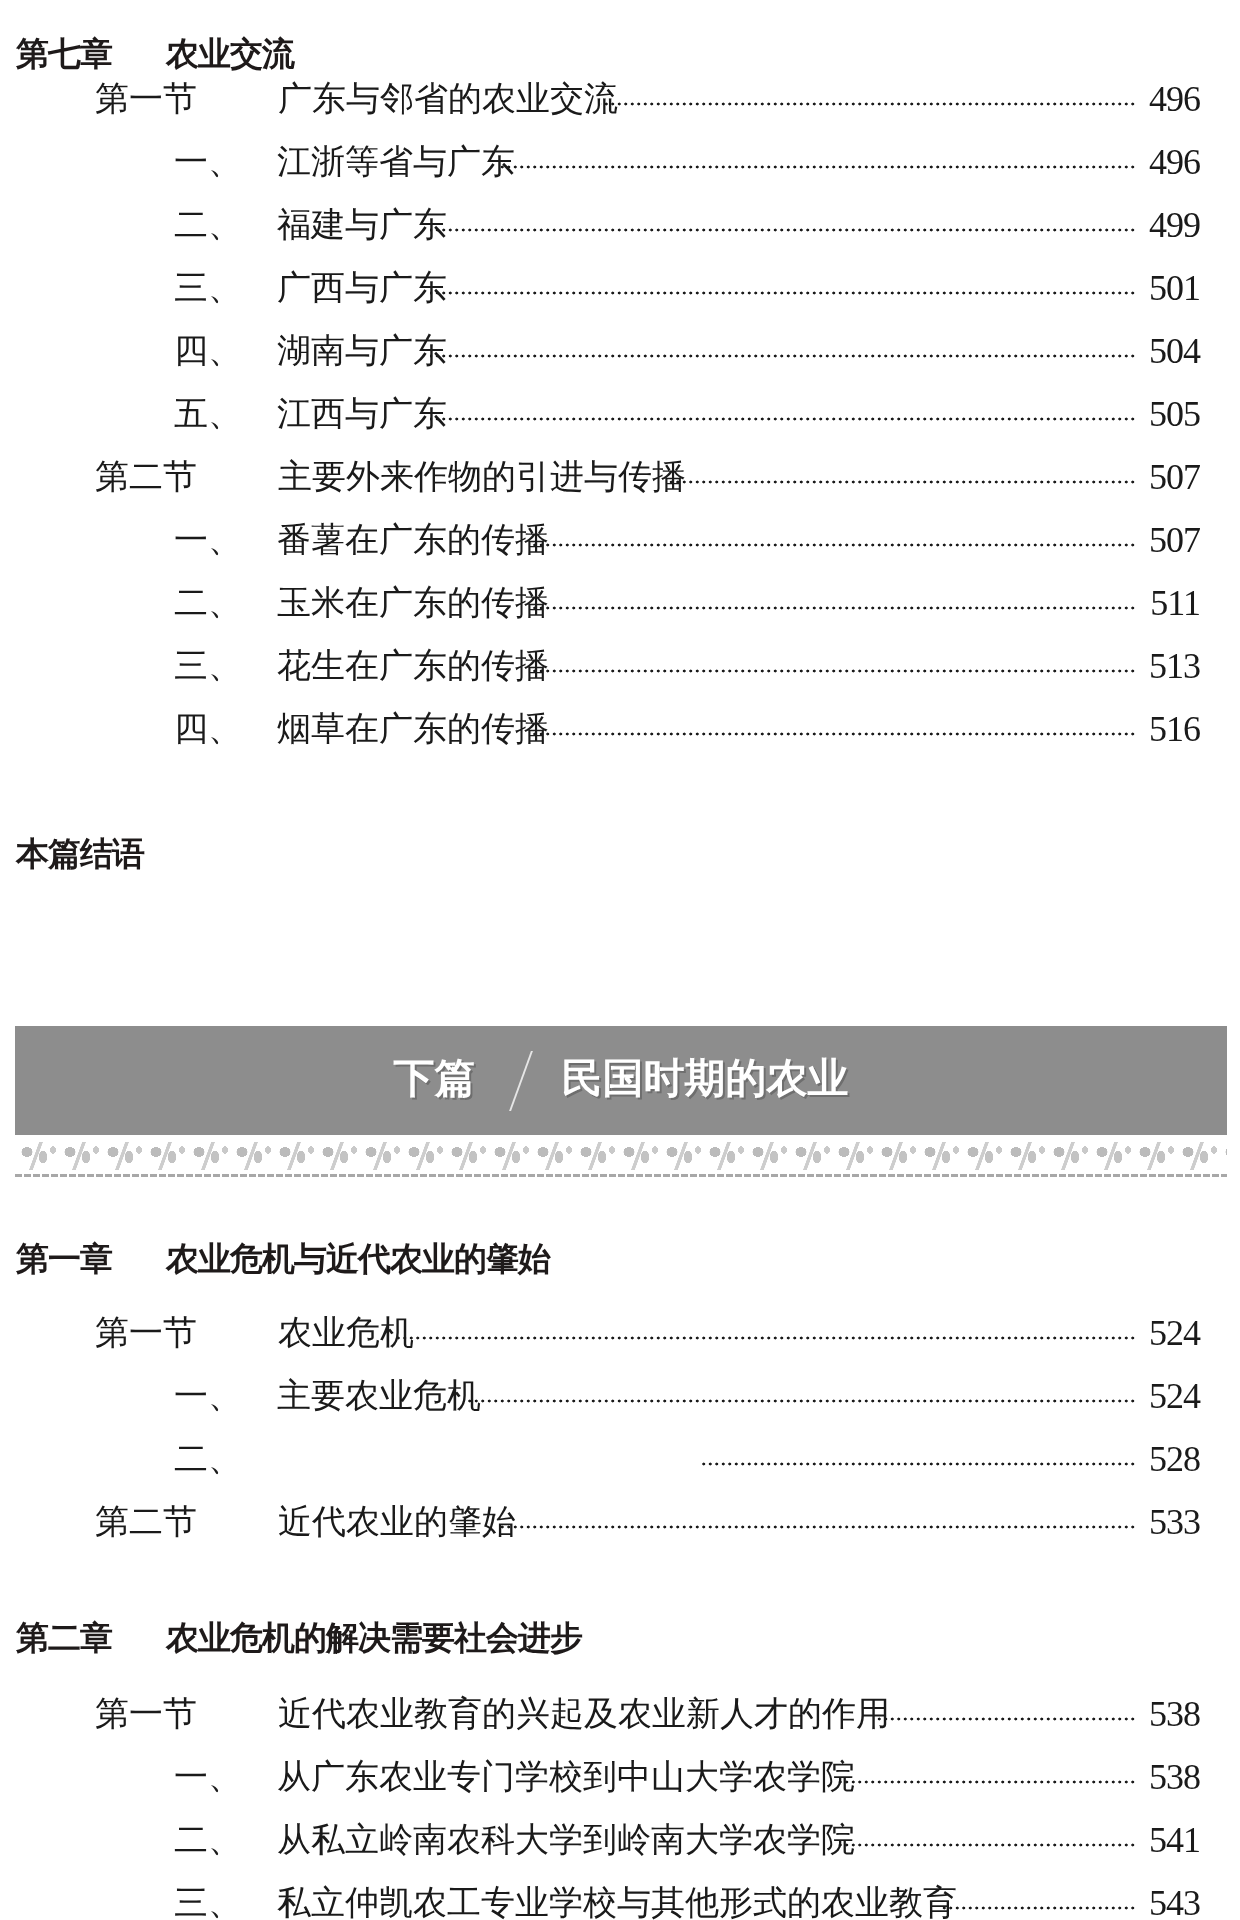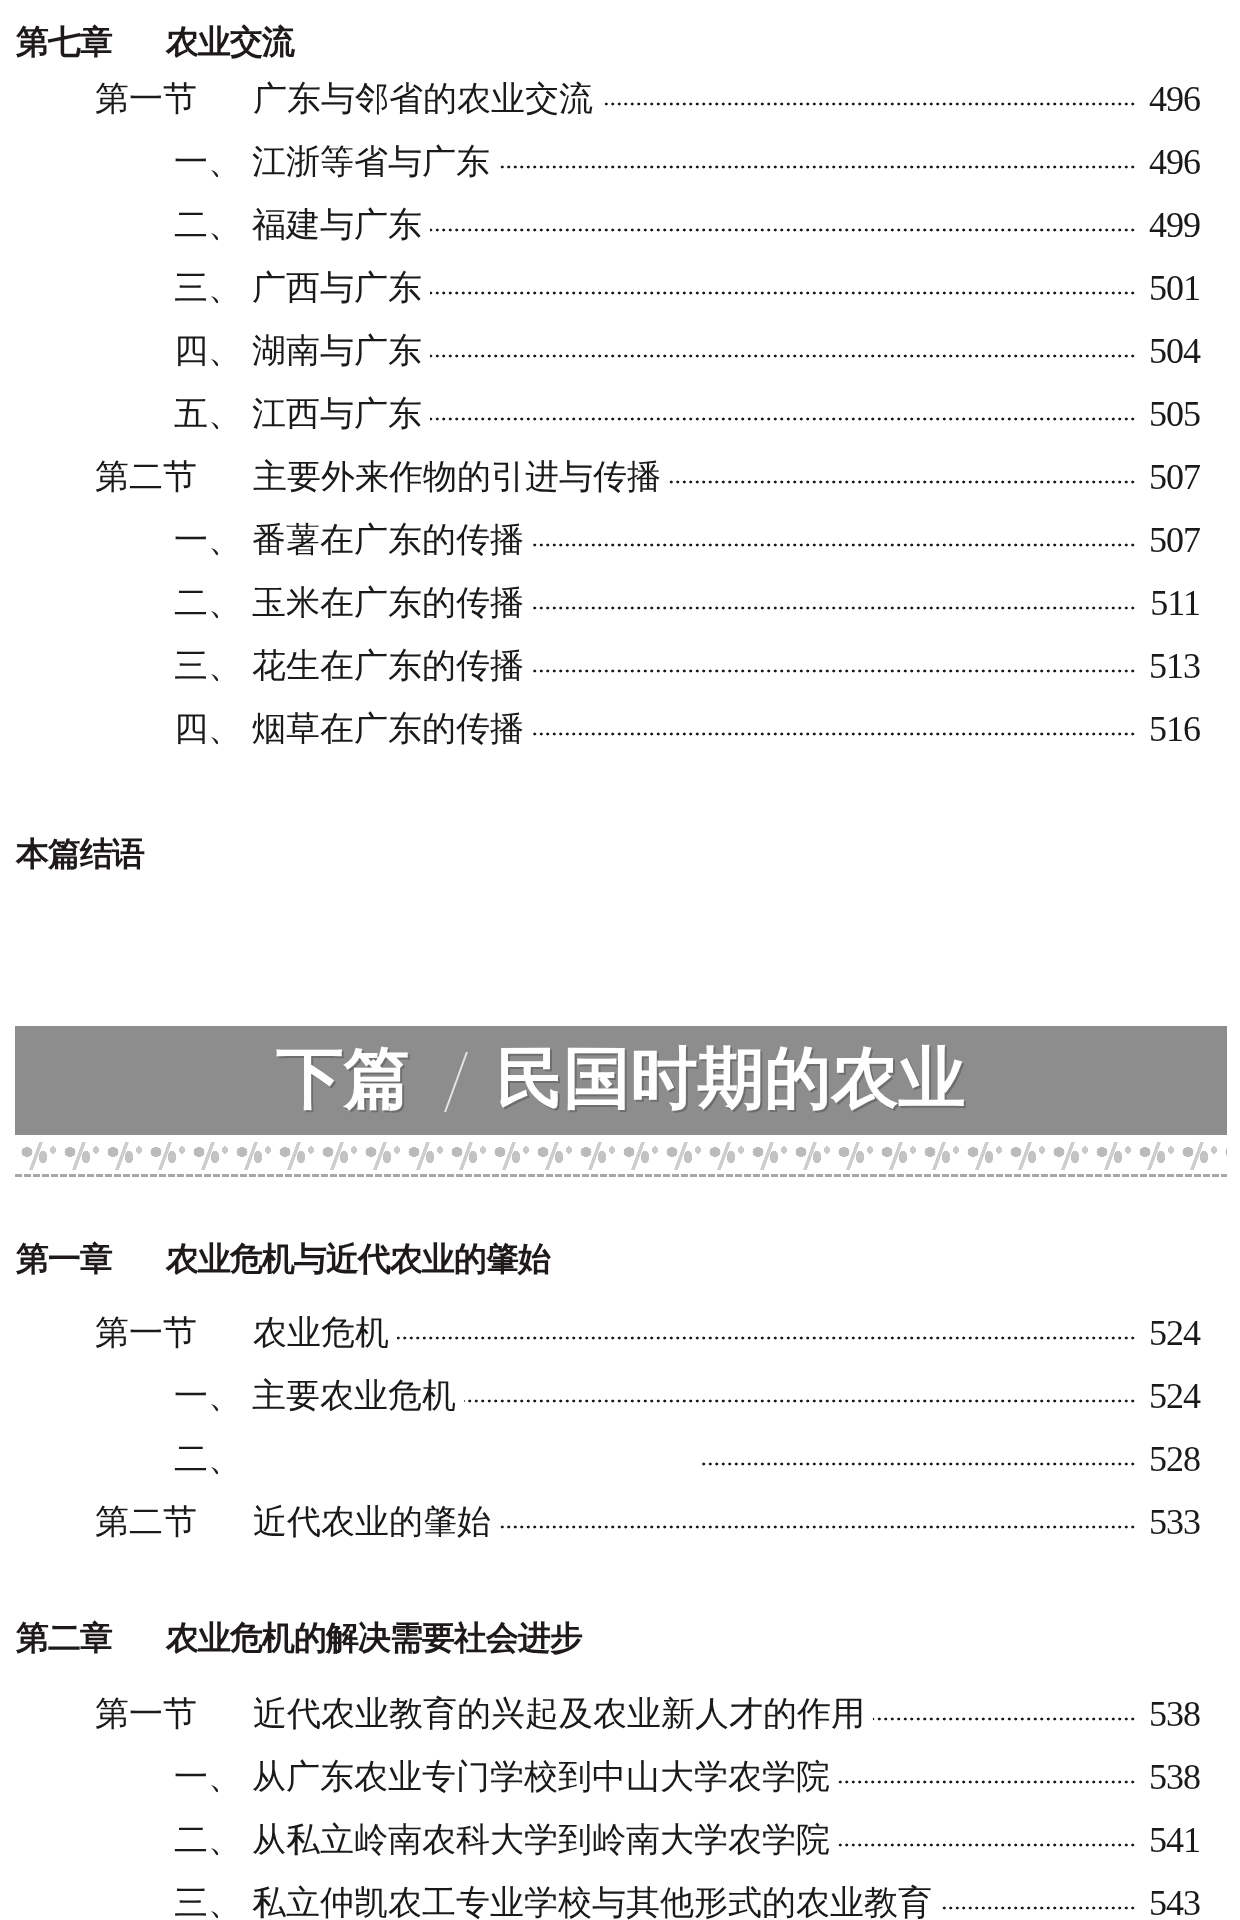--- a/index.html
+++ b/index.html
@@ -18,38 +18,38 @@
   .row {
     position: absolute; left: 0; width: 1240px; height: 44px;
     font-family: "DejaVu Serif", serif; font-size: 34px; line-height: 44px;
     white-space: nowrap;
   }
   .row .label { position: absolute; top: 0; display: flex; align-items: baseline; }
   .row.section .label { left: 95px; }
   .row.item .label { left: 174px; }
   .row.section .prefix { display: inline-block; width: 158px; }
   .row.item .prefix { display: inline-block; width: 78px; }
-  .row .title { display: inline-block; }
+  .row .title { display: inline-block; margin-left: 25px; }
   .row .leader {
     position: absolute; top: 26px; height: 4px; right: 104px;
     background-image: radial-gradient(circle, #1a1a1a 1.4px, transparent 1.6px);
     background-size: 6.5px 4px; background-repeat: repeat-x; background-position: right center;
   }
   .row .page {
     position: absolute; right: 40px; top: 0;
     font-family: "Liberation Serif", serif; font-size: 36px; line-height: 46px;
     letter-spacing: -1px; text-align: right; width: 64px;
   }
   .banner {
     position: absolute; left: 15px; top: 1026px; width: 1212px; height: 109px;
     background: #8d8d8d;
   }
   .banner .text {
     position: absolute; top: 22px; left: 0; width: 100%; text-align: center;
-    font-family: "DejaVu Sans", sans-serif; font-weight: bold; font-size: 67px; line-height: 60px;
+    font-family: "DejaVu Sans", sans-serif; font-weight: bold; font-size: 41px; line-height: 60px;
     color: #ffffff; white-space: nowrap;
     text-shadow: 2px 2px 0 #6e6e6e;
   }
   .banner .part { display: inline-block; }
   .banner .slash {
     display: inline-block; width: 2px; height: 60px; background: #e6e6e6;
     transform: skewX(-20deg); margin: 0 40px 0 44px; vertical-align: middle;
   }
   .ornament {
     position: absolute; left: 15px; top: 1142px; width: 1212px; height: 28px;
@@ -63,21 +63,21 @@
   }
   .dashes {
     position: absolute; left: 15px; top: 1174px; width: 1212px; height: 3px;
     background-image: linear-gradient(90deg, #a8a8a8 0 7px, transparent 7px 9px);
     background-size: 9px 3px; background-repeat: repeat-x;
   }
 </style>
 </head>
 <body>
 
-<div class="chapter" style="top:22px;">
+<div class="chapter" style="top:34px;">
   <span class="num">第七章</span><span>农业交流</span>
 </div>
 
 <div class="row section" style="top:76px;">
   <div class="label">
       <span class="prefix">第一节</span>
       <span class="title">广东与邻省的农业交流</span>
     </div>
   <div class="leader" style="left: 601px;"></div>
   <span class="page">496</span>

